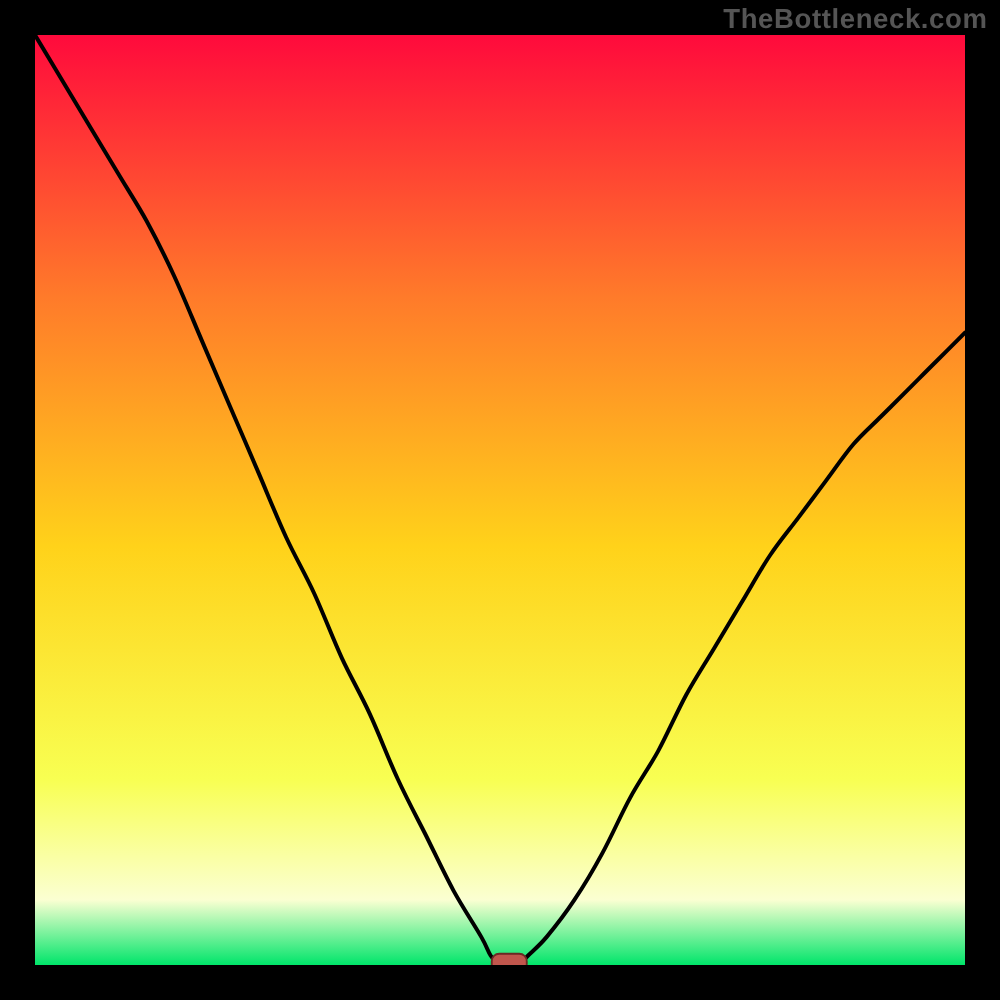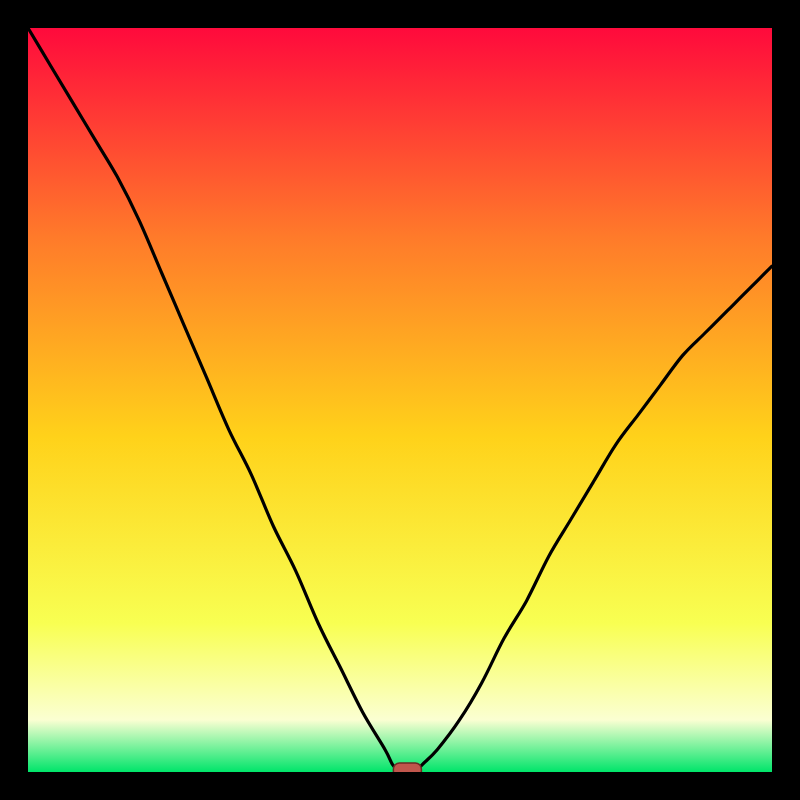--- a/index.html
+++ b/index.html
@@ -39,20 +39,21 @@
     display: block;
     width: 744px;
     height: 744px;
   }
 </style>
 </head>
 <body>
 
 <div class="frame">
 
+  <div class="attribution">TheBottleneck.com</div>
 
   <div class="plot-wrap">
     <svg class="plot" viewBox="0 0 744 744" preserveAspectRatio="none">
       <defs>
         <linearGradient id="bg-grad" x1="0" y1="0" x2="0" y2="1">
           <stop id="gs0" offset="0%" stop-color="#ff0a3c"></stop>
           <stop id="gs1" offset="28%" stop-color="#ff7a2a"></stop>
           <stop id="gs2" offset="55%" stop-color="#ffd21a"></stop>
           <stop id="gs3" offset="80%" stop-color="#f8ff52"></stop>
           <stop id="gs4" offset="93%" stop-color="#fbffd2"></stop>

